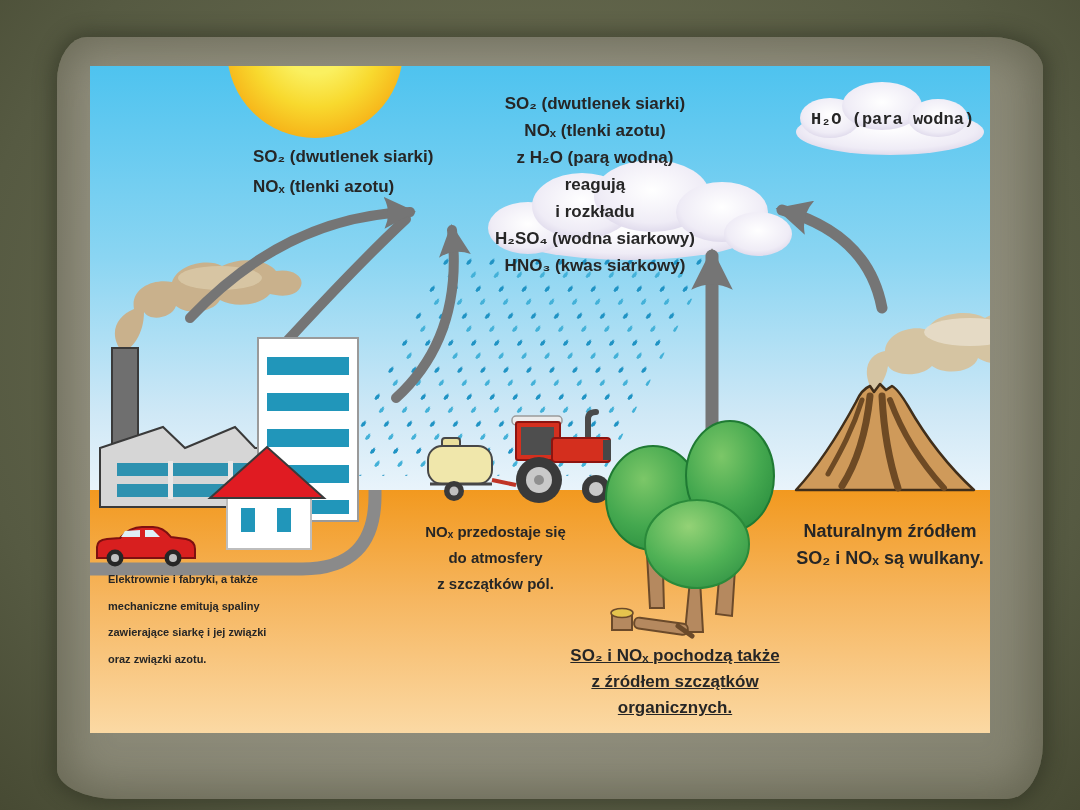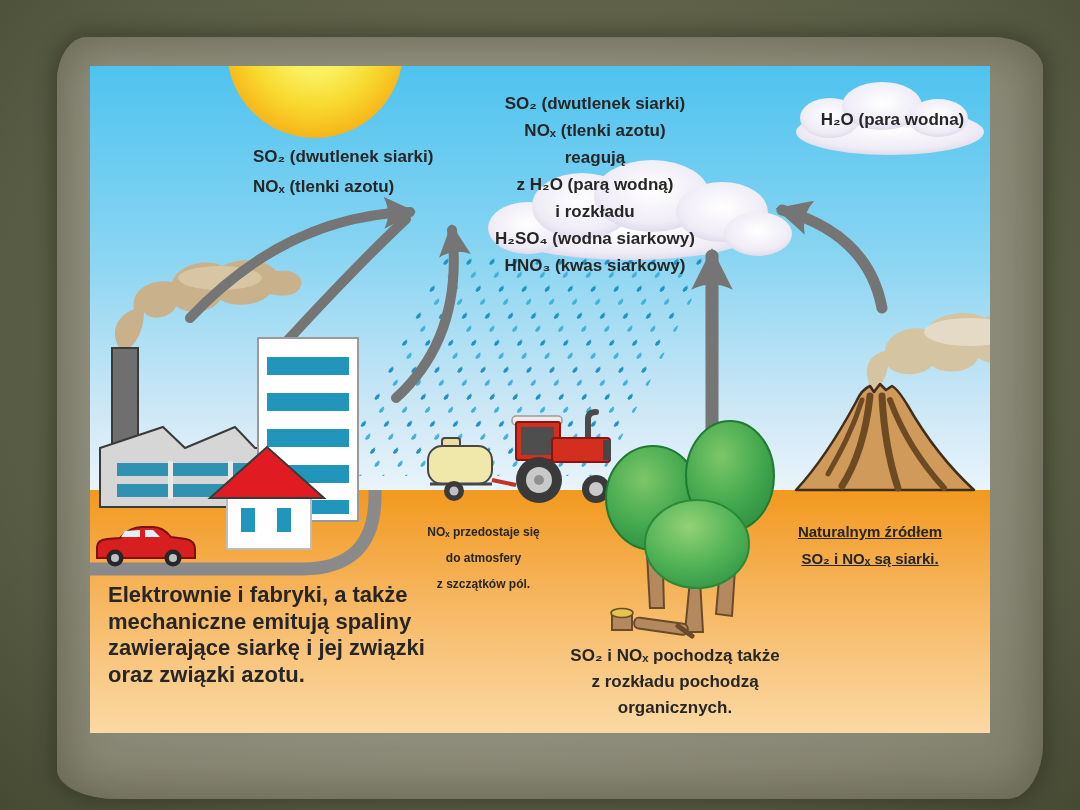--- a/index.html
+++ b/index.html
@@ -22,25 +22,25 @@
         transform:skewX(-27deg);transform-origin:0 100%;
         background-image:
           radial-gradient(2.6px 4.4px at 7px 6px, #1f93c4 68%, rgba(31,147,196,0) 72%),
           radial-gradient(2.6px 4.4px at 18px 19px, #43b1d8 68%, rgba(67,177,216,0) 72%);
         background-size:23px 27px;}
   svg.scene{position:absolute;left:0;top:0;z-index:3;}
   .tb{position:absolute;font-weight:700;color:#262626;z-index:5;white-space:nowrap;}
   .ctr{text-align:center;}
   #lbl-left{left:163px;top:76px;line-height:30px;font-size:17px;}
   #lbl-cloud{left:350px;top:24px;width:310px;line-height:27px;font-size:17px;}
-  #lbl-vapor{left:700px;top:44px;width:205px;font-size:17px;}
-  #lbl-fields{left:296px;top:453px;width:195px;line-height:26px;font-size:12px;}
-  #lbl-factories{left:18px;top:516px;width:300px;line-height:26.5px;font-size:22px;}
-  #lbl-volcano{left:655px;top:452px;width:250px;line-height:27px;font-size:15px;text-decoration:underline;}
-  #lbl-organic{left:460px;top:577px;width:250px;line-height:26px;font-size:17px;}
+  #lbl-vapor{left:700px;top:44px;width:205px;font-size:17px;font-family:Liberation Mono, monospace;}
+  #lbl-fields{left:308px;top:453px;width:195px;line-height:26px;font-size:15px;}
+  #lbl-factories{left:18px;top:500px;width:300px;line-height:26.5px;font-size:11px;}
+  #lbl-volcano{left:675px;top:452px;width:250px;line-height:27px;font-size:18px;}
+  #lbl-organic{left:460px;top:577px;width:250px;line-height:26px;font-size:17px;text-decoration:underline;}
 </style>
 </head>
 <body>
 
 <div class="stage">
   <div class="paper"></div>
   <div class="panel">
     <div class="sky"></div>
     <div class="ground"></div>
     <div class="sun"></div>
@@ -197,22 +197,22 @@
     </svg>
 
     <div class="tb" id="lbl-left">
       <div>SO₂ (dwutlenek siarki)</div>
       <div>NOₓ (tlenki azotu)</div>
     </div>
 
     <div class="tb ctr" id="lbl-cloud">
       <div>SO₂ (dwutlenek siarki)</div>
       <div>NOₓ (tlenki azotu)</div>
+      <div>z H₂O (parą wodną)</div>
       <div>reagują</div>
-      <div>z H₂O (parą wodną)</div>
       <div>i rozkładu</div>
       <div>H₂SO₄ (wodna siarkowy)</div>
       <div>HNO₃ (kwas siarkowy)</div>
     </div>
 
     <div class="tb ctr" id="lbl-vapor">
       <div>H₂O (para wodna)</div>
     </div>
 
     <div class="tb ctr" id="lbl-fields">
@@ -223,22 +223,22 @@
 
     <div class="tb" id="lbl-factories">
       <div>Elektrownie i fabryki, a także</div>
       <div>mechaniczne emitują spaliny</div>
       <div>zawierające siarkę i jej związki</div>
       <div>oraz związki azotu.</div>
     </div>
 
     <div class="tb ctr" id="lbl-volcano">
       <div>Naturalnym źródłem</div>
-      <div>SO₂ i NOₓ są siarki.</div>
+      <div>SO₂ i NOₓ są wulkany.</div>
     </div>
 
     <div class="tb ctr" id="lbl-organic">
       <div>SO₂ i NOₓ pochodzą także</div>
-      <div>z rozkładu pochodzą</div>
+      <div>z źródłem szczątków</div>
       <div>organicznych.</div>
     </div>
   </div>
 </div>
 
 </body></html>

